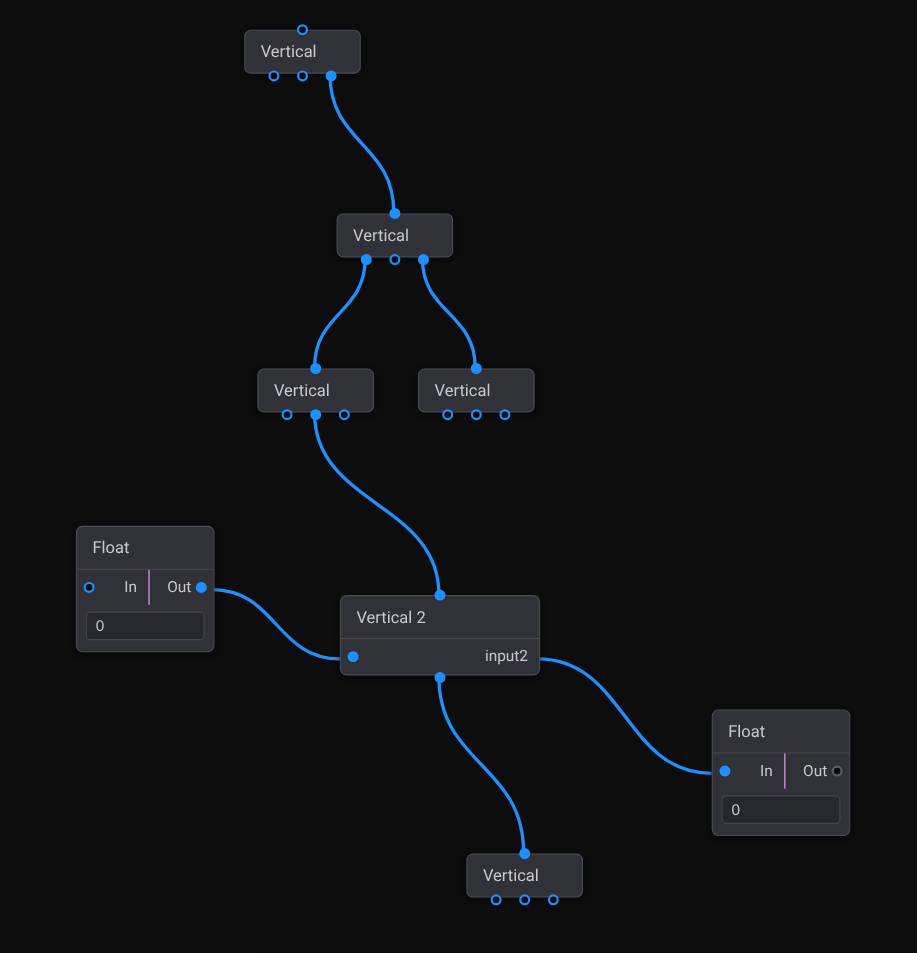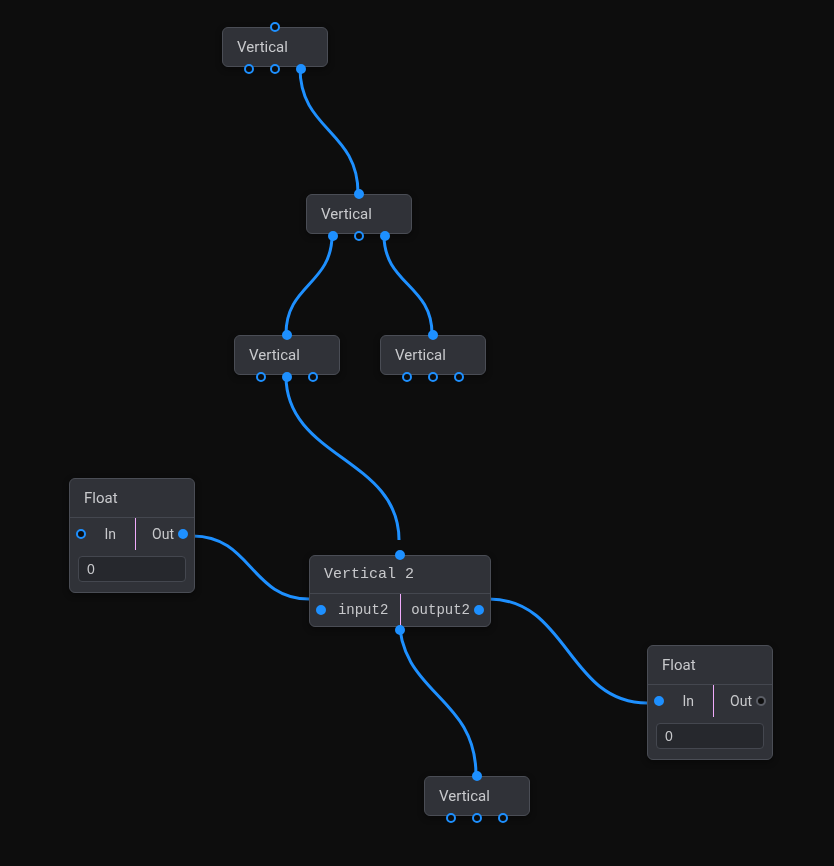--- a/index.html
+++ b/index.html
@@ -5,21 +5,21 @@
   html,body{margin:0;padding:0;width:834px;height:866px;background:#0d0d0d;font-family:-apple-system,BlinkMacSystemFont,"Segoe UI",Roboto,sans-serif;overflow:hidden}
   .canvas{position:relative;width:689px;height:866px}
   svg.edges{position:absolute;top:0;left:0;width:834px;height:866px;pointer-events:none}
   .node{position:absolute;background:#303238;border:1px solid #4a4d55;border-radius:6px;box-shadow:0 2px 6px rgba(0,0,0,.4)}
   .node-title{padding:10px 14px 10px 14px;color:#c8c9cc;font-size:15px}
   .port{position:absolute;width:10px;height:10px;border-radius:50%;background:#0d0d0d;border:2px solid #1e90ff;box-sizing:border-box}
   .port.filled{background:#1e90ff}
   .port-row{display:flex;border-top:1px solid #44474f}
   .port-cell{flex:1;padding:8px 10px;color:#c8c9cc;font-size:14px;text-align:center;position:relative}
   .port-cell + .port-cell{border-left:1px solid #f0abfc}
-  .port-cell.left{text-align:center;padding-left:26px}
+  .port-cell.left{text-align:right;padding-left:26px}
   .port-cell.right{text-align:right;padding-right:20px}
   .float-body{padding:6px 8px 10px}
   .float-input{width:100%;box-sizing:border-box;background:#26282d;border:1px solid #44474f;border-radius:4px;color:#c8c9cc;font-size:14px;padding:4px 8px}
   .inline-port{position:absolute;top:50%;transform:translateY(-50%);width:10px;height:10px;border-radius:50%;background:#0d0d0d;border:2px solid #1e90ff;box-sizing:border-box}
   .inline-port.left{left:6px}
   .inline-port.right{right:6px}
   .inline-port.filled{background:#1e90ff}
   .inline-port.gray{border-color:#5a5d65}
 </style>
 </head>
@@ -65,30 +65,26 @@
       <div class="port" style="left: 73px; top: 36px;"></div>
     </div>
 <div id="v6" class="node" style="left: 424px; top: 776px; width: 104px;">
   <div class="node-title">Vertical</div>
 <div class="port filled" style="left: 47px; top: -6px;"></div>
       <div class="port" style="left: 21px; top: 36px;"></div>
       <div class="port" style="left: 47px; top: 36px;"></div>
       <div class="port" style="left: 73px; top: 36px;"></div>
     </div>
 
-<div id="v5" class="node" style="left: 309px; top: 555px; width: 180px; font-family: Liberation Mono, monospace;">
+<div id="v5" class="node" style="left: 309px; top: 541px; width: 180px;">
   <div class="node-title">Vertical 2</div>
   <div class="port-row">
     <div class="port-cell left">
       <span class="inline-port left filled"></span>
       <span>input2</span>
-    </div>
-    <div class="port-cell right">
-      <span>output2</span>
-      <span class="inline-port right filled"></span>
     </div>
   </div>
 <div class="port filled" style="left: 85px; top: -6px;"></div>
       <div class="port filled" style="left: 85px; top: 69px;"></div>
     </div>
 
 <div id="f1" class="node" style="left: 69px; top: 478px; width: 124px;">
   <div class="node-title">Float</div>
   <div class="port-row">
     <div class="port-cell left">

